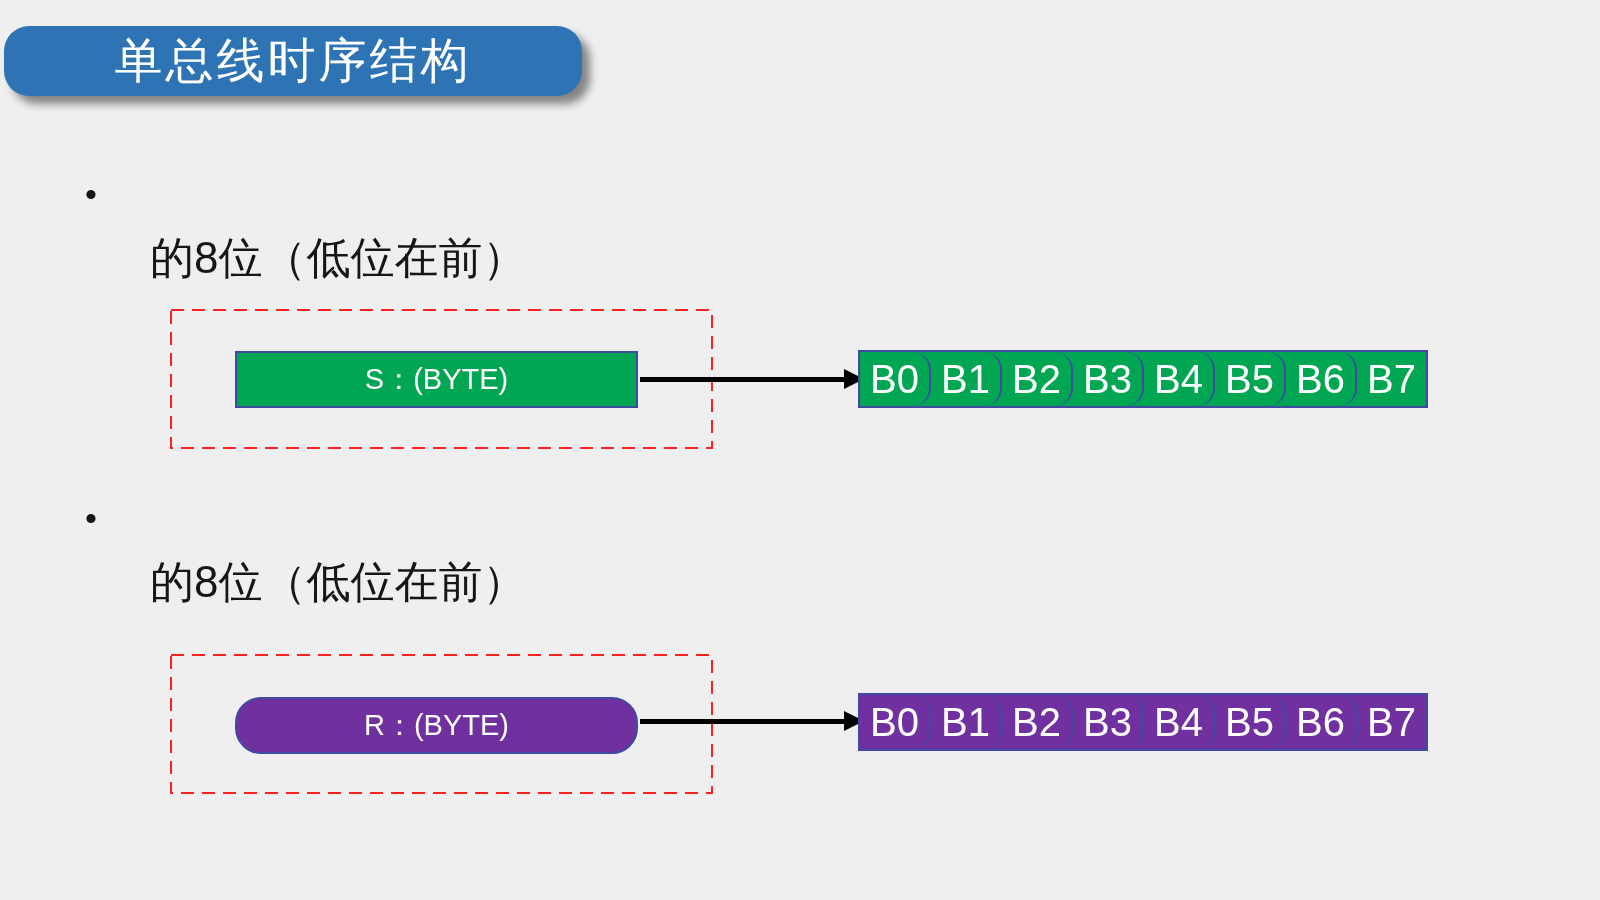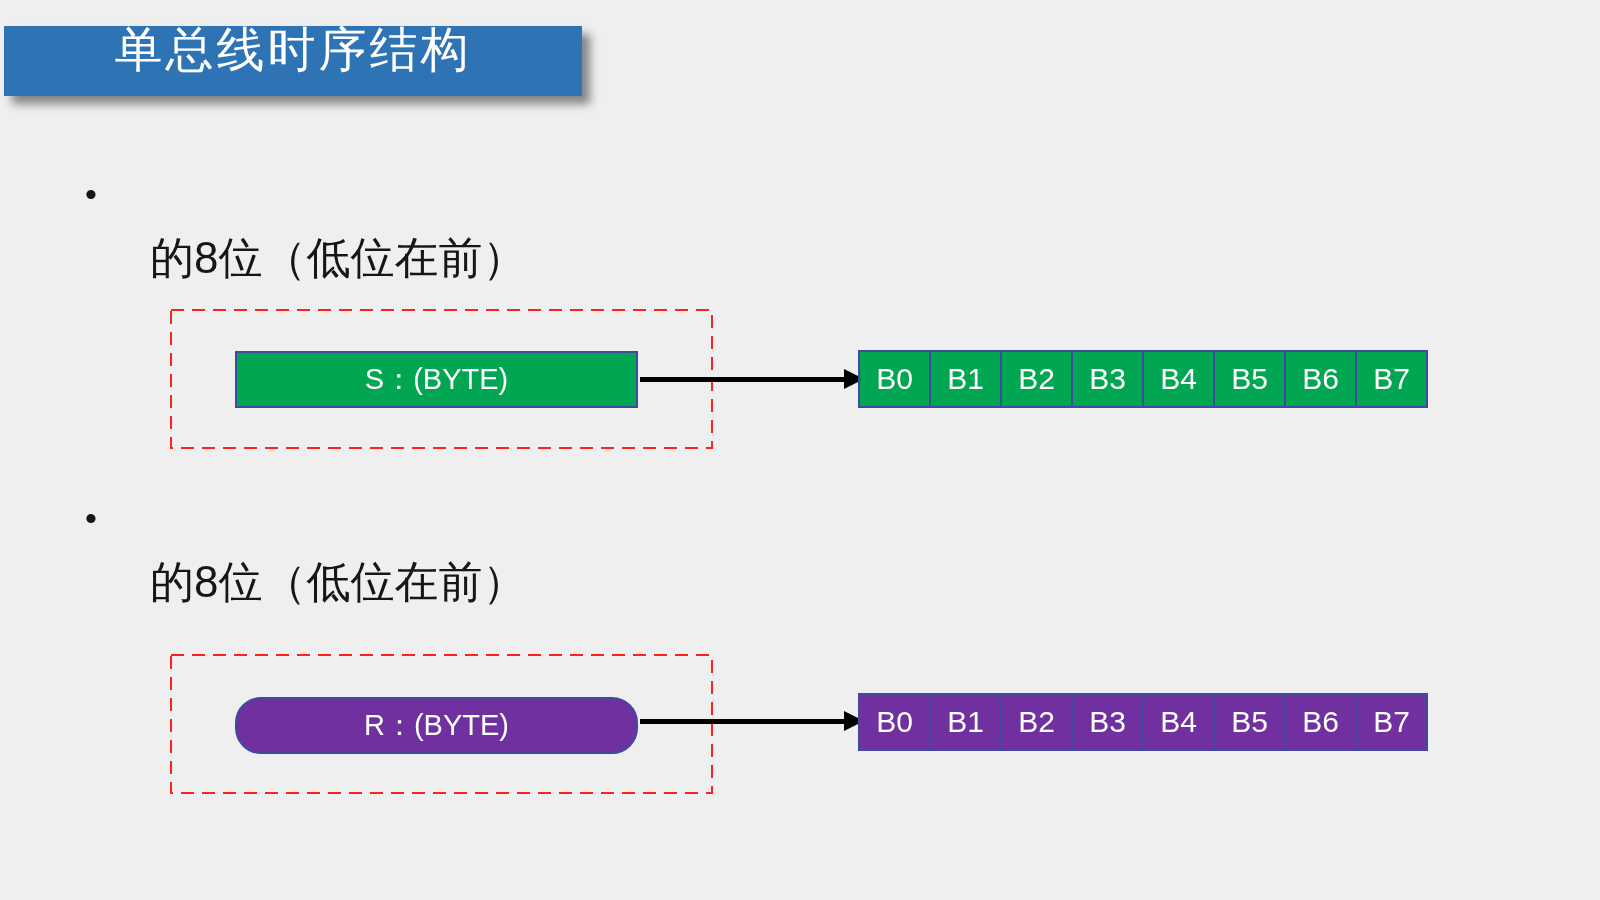--- a/index.html
+++ b/index.html
@@ -6,21 +6,21 @@
   body{font-family:"Liberation Sans","DejaVu Sans",sans-serif;}
   .slide{
     position:relative;width:1600px;height:900px;overflow:hidden;
     background:var(--background);
   }
   
   .title-banner{
     position:absolute;left:4px;top:26px;width:578px;height:70px;
     background:var(--title_bg);
     box-shadow:8px 8px 9px rgba(0,0,0,0.45);
-    display:flex;align-items:flex-start;justify-content:center;
+    display:flex;align-items:center;justify-content:center;border-radius:25px;
   }
   .title-banner .title-text{
     color:var(--title_text);font-size:48px;letter-spacing:3px;line-height:1;
   }
   
   .bullet-item{
     position:absolute;left:85px;width:1420px;display:flex;align-items:flex-start;
     color:var(--body_text);font-size:44px;line-height:63px;
   }
   .bullet-item .marker{width:65px;flex:0 0 65px;font-size:34px;line-height:63px;}
@@ -53,22 +53,23 @@
   }
   
   .byte-row{
     position:absolute;left:858px;width:570px;height:58px;box-sizing:border-box;
     display:flex;border:2px solid var(--box_border);
   }
   .byte-row-send{top:350px;background:var(--send_fill);}
   .byte-row-recv{top:693px;background:var(--recv_fill);}
   .byte-cell{
     flex:1;display:flex;align-items:center;justify-content:center;
-    color:var(--cell_text);font-size:30px;box-sizing:border-box;
+    color:var(--cell_text);font-size:40px;box-sizing:border-box;
     border-right:2px solid var(--box_border);
+    border-radius:18px;
   }
   .byte-cell:last-child{border-right:none;}
 </style>
 </head>
 <body>
 
 <div class="slide">
 
   <div class="title-banner">
     <span class="title-text">单总线时序结构</span>

